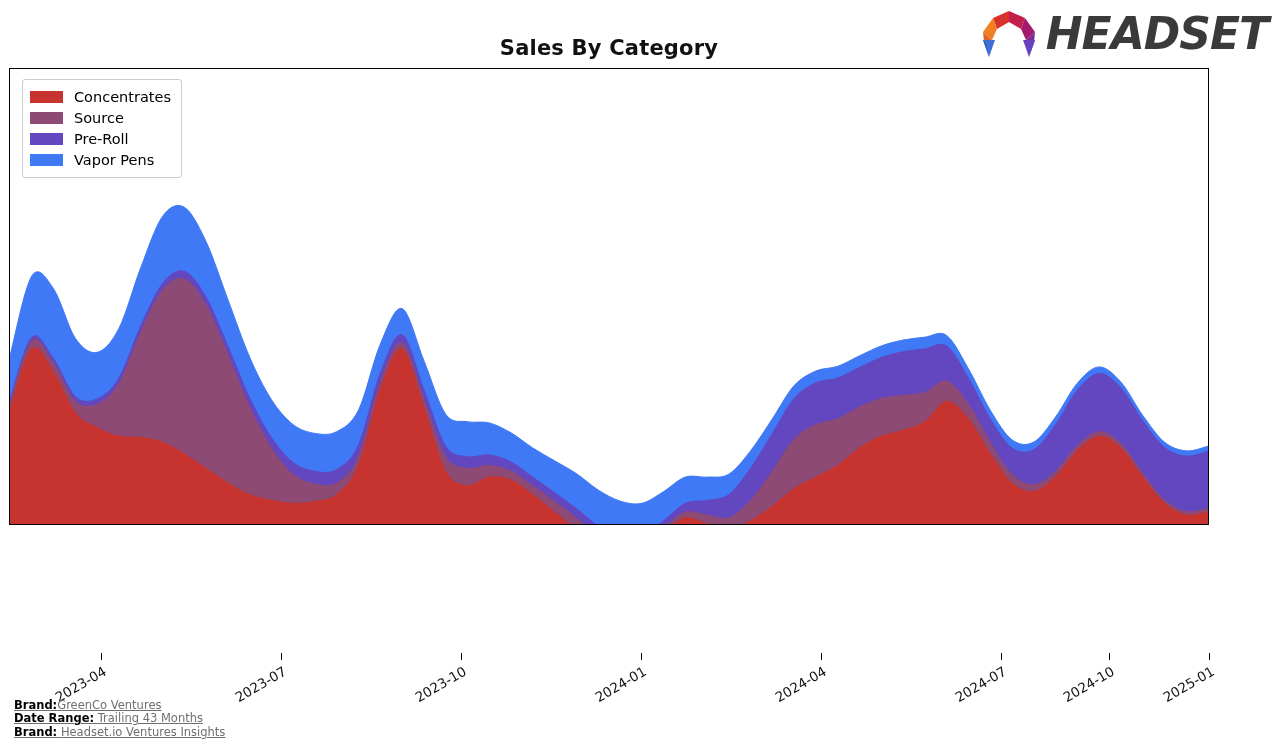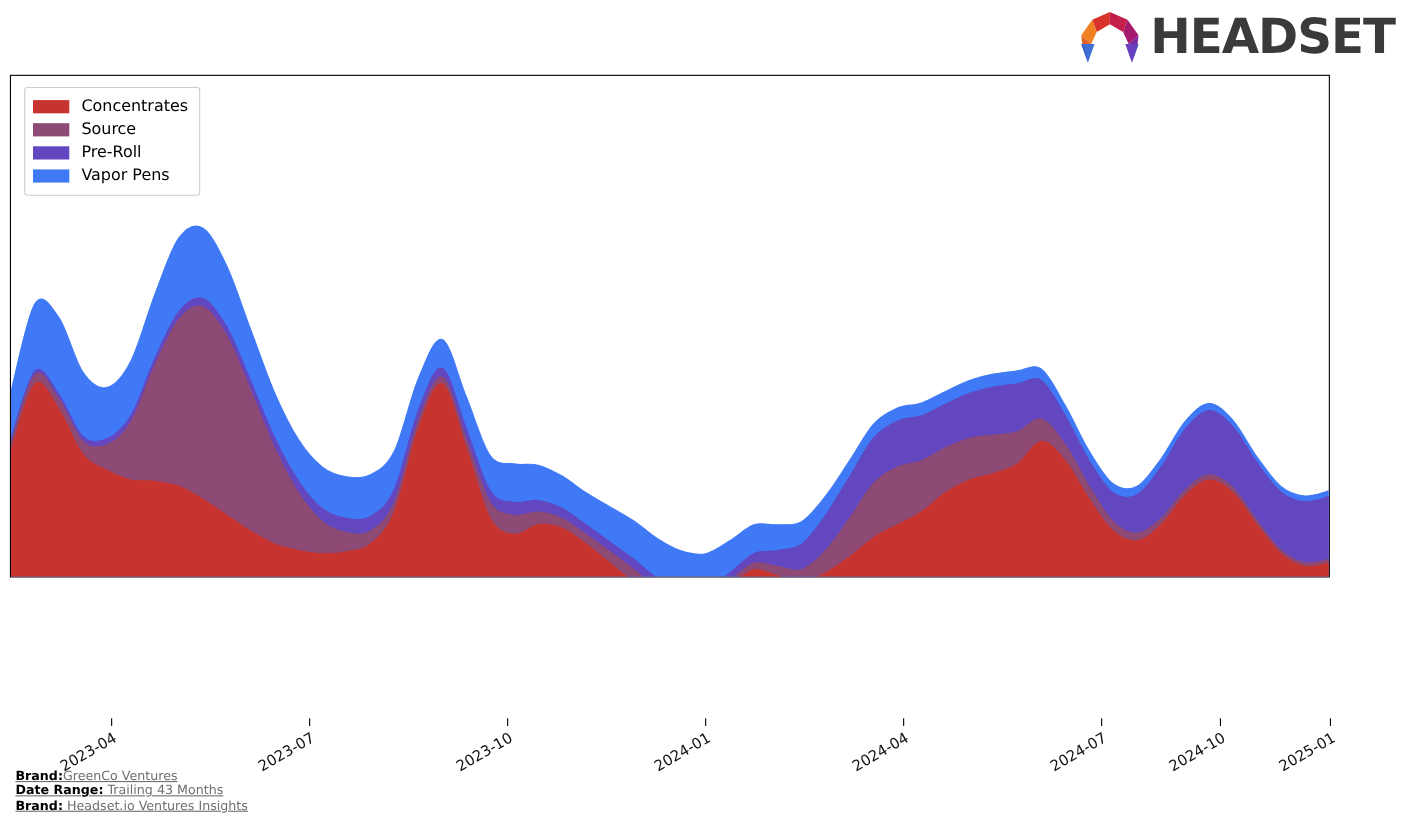--- a/index.html
+++ b/index.html
@@ -43,20 +43,21 @@
     gap: 6px;
   }
   .brand-mark { display: block; }
   .brand-word {
     font-family: "DejaVu Sans", "Liberation Sans", sans-serif;
     font-size: 44px;
     font-weight: bold;
     color: #3a3a3a;
     letter-spacing: -1px;
     line-height: 1;
+    font-style: italic;
   }
 
   
   .plot-frame {
     position: absolute;
     left: 9px;
     top: 68px;
     width: 1200px;
     height: 457px;
     border: 1.3px solid #000000;
@@ -127,20 +128,21 @@
     color: #6f6f6f;
     text-decoration: underline;
   }
   .footer b { color: #000000; }
 </style>
 </head>
 <body>
 
 <div id="root">
 
+  <div class="chart-title">Sales By Category</div>
 
   <div class="brand-logo">
     <svg class="brand-mark" width="62" height="50" viewBox="0 0 62 50">
 
       <polygon points="31,2 47,9 43,20 31,13" fill="#c41f4b"></polygon>
       <polygon points="31,2 15,9 19,20 31,13" fill="#d8322c"></polygon>
       <polygon points="47,9 57,23 48,31 43,20" fill="#a61a6e"></polygon>
       <polygon points="15,9 5,23 14,31 19,20" fill="#f08022"></polygon>
       <polygon points="57,23 56,33 48,31" fill="#7d2b9c"></polygon>
       <polygon points="5,23 6,33 14,31" fill="#e0642a"></polygon>

